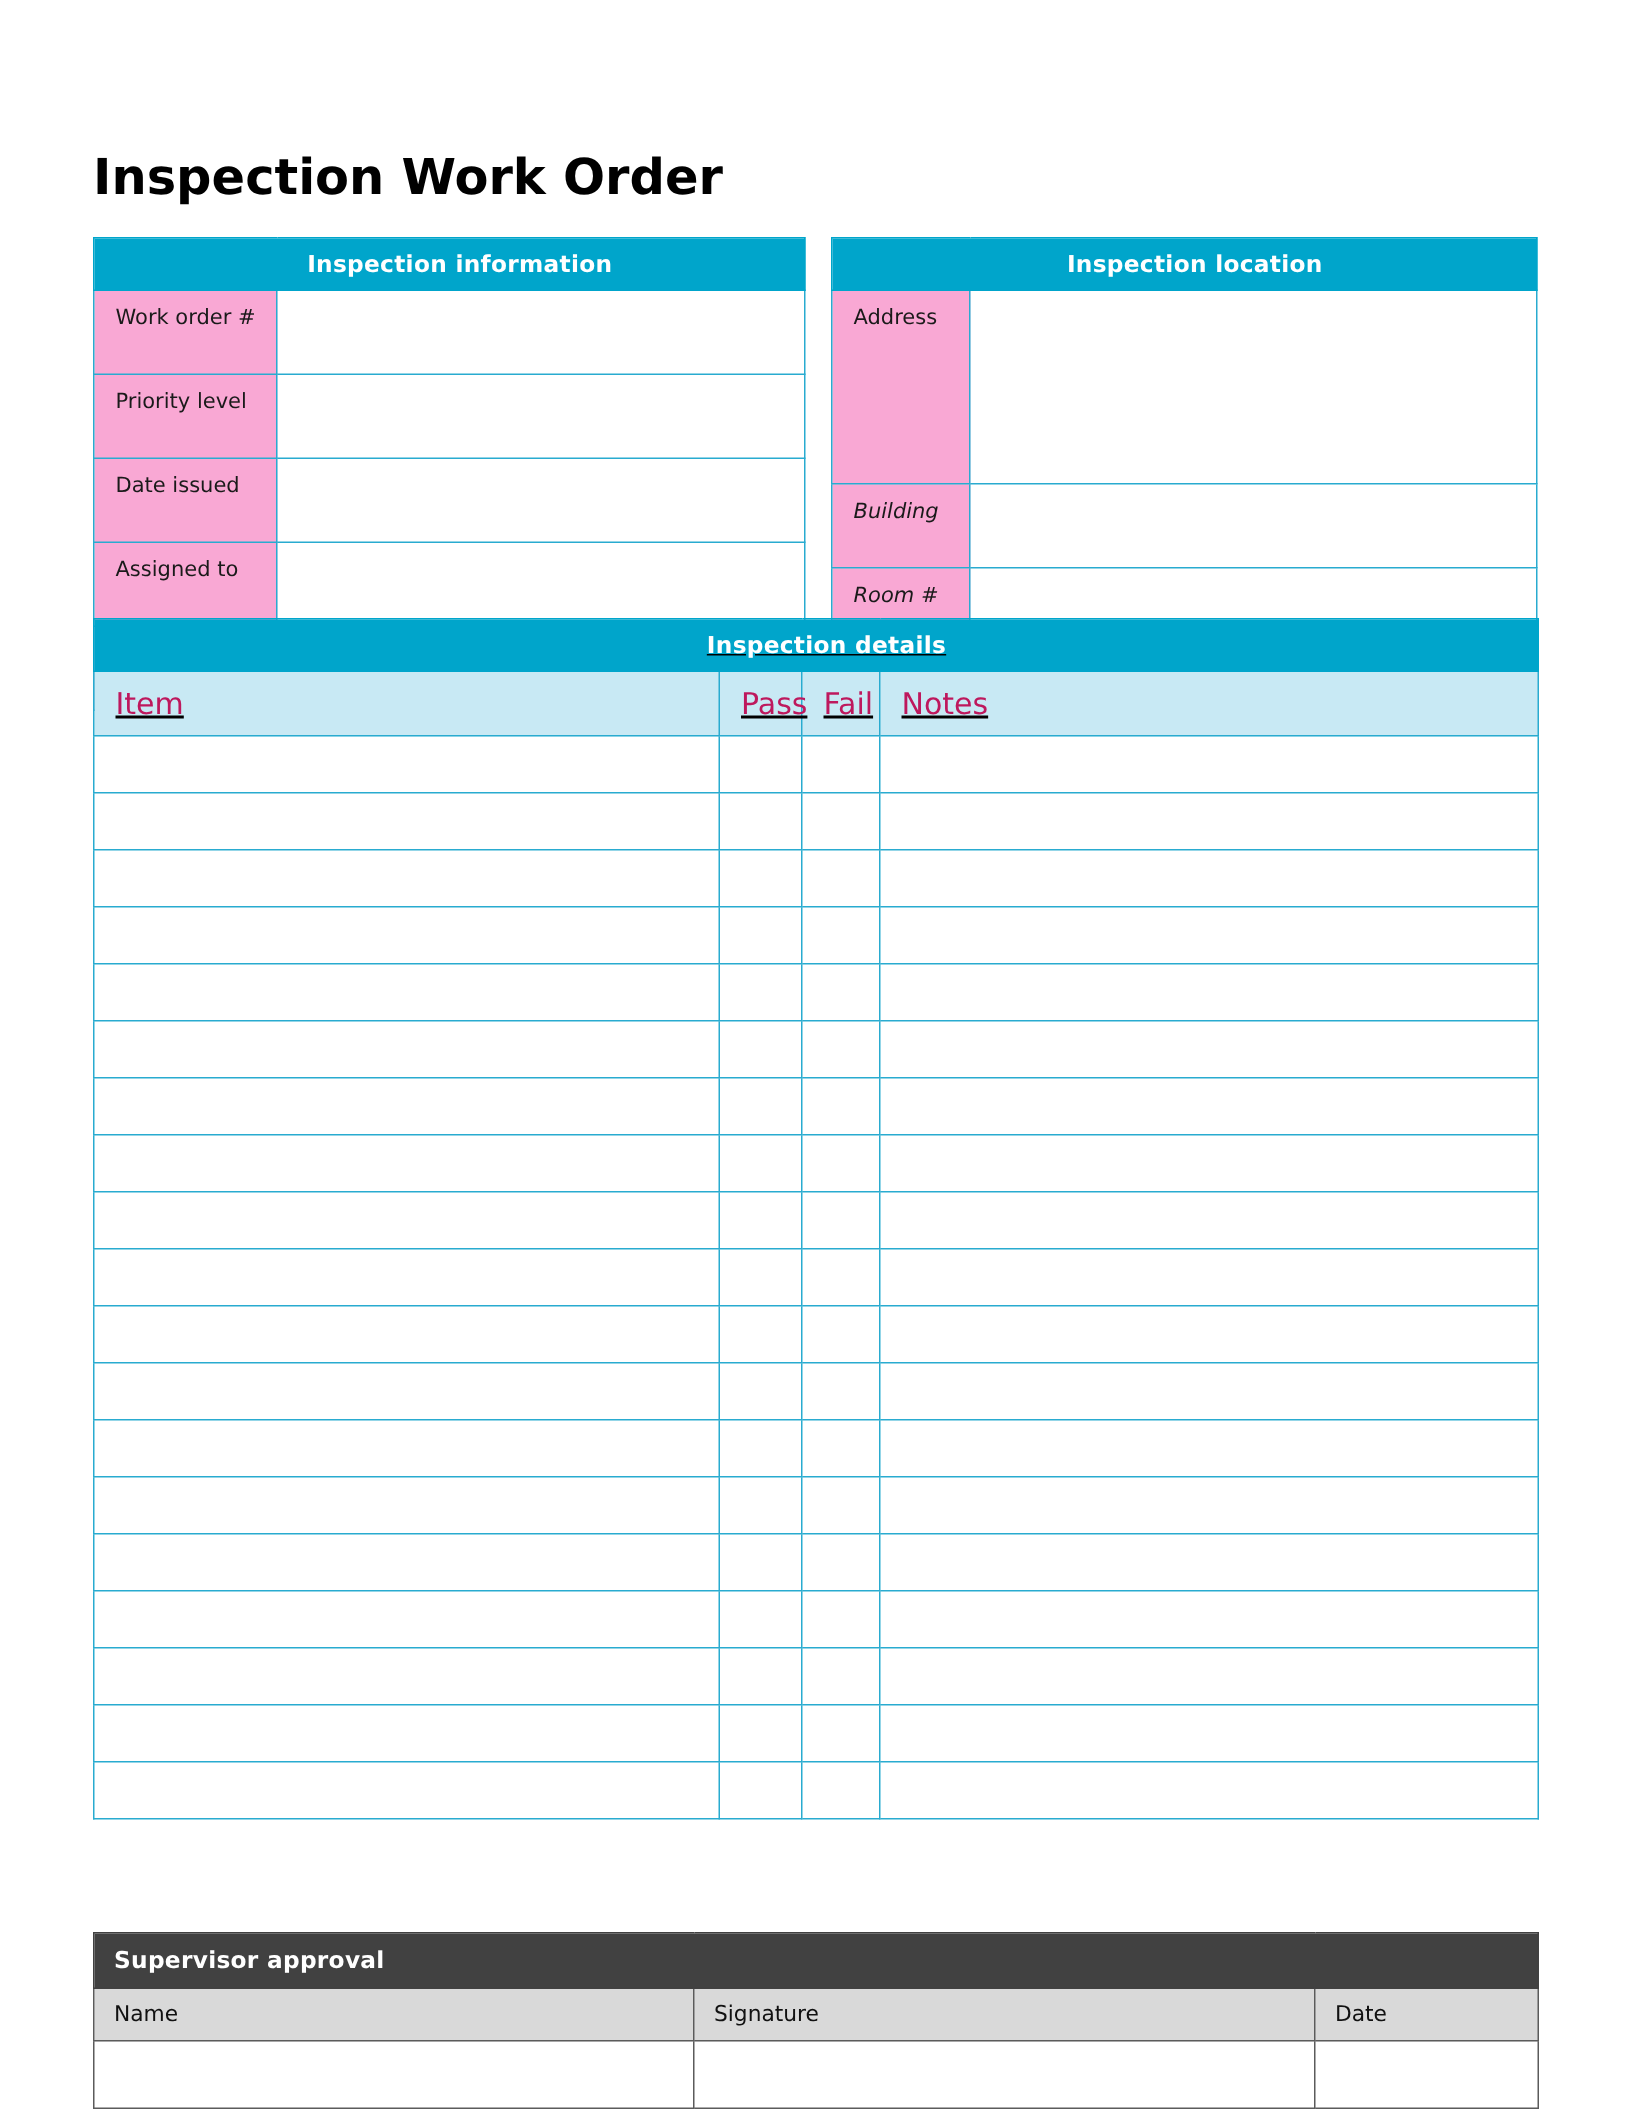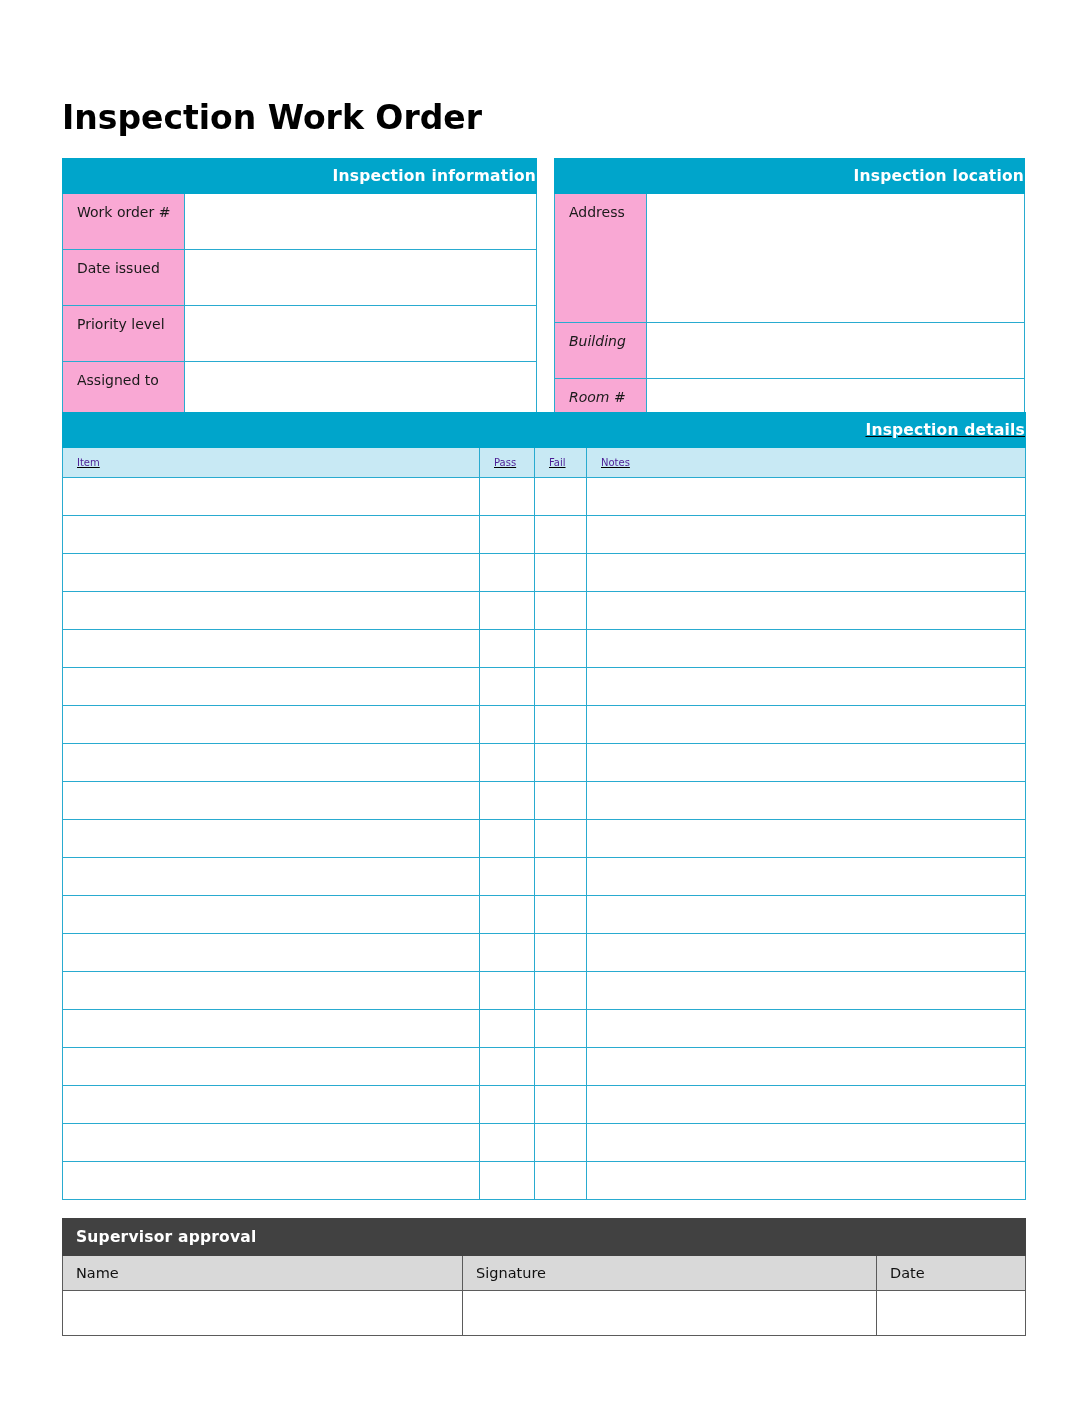--- a/index.html
+++ b/index.html
@@ -47,29 +47,29 @@
     padding: 0;
     margin: 0;
   }
 
   
   .cy-band {
     background: #00A5CB;
     color: #ffffff;
     font-size: 15.5px;
     font-weight: bold;
-    text-align: right;
+    text-align: center;
     padding: 8px 0 8px 14px !important;
     border: 1px solid #00A5CB;
     letter-spacing: 0.2px;
   }
   .cy-sub {
     background: #C8E9F4;
-    color: #4c1d95;
-    font-size: 10px;
+    color: #be185d;
+    font-size: 20px;
     font-weight: normal;
     text-align: left;
     padding: 9px 0 9px 14px !important;
     border: 1px solid #29ABD0;
   }
   .cy-label {
     background: #f9a8d4;
     color: #1a1a1a;
     font-size: 14px;
     text-align: left;
@@ -127,21 +127,21 @@
     font-size: 14.5px;
     text-align: left;
     padding: 9px 0 9px 13px !important;
     border: 1px solid #5b5b5b;
   }
   .gr-cell {
     background: #ffffff;
     border: 1px solid #5b5b5b;
     height: 44px;
   }
-  #sup-table { left: 62px; top: 1186px; width: 963px; border-radius: 10px; }
+  #sup-table { left: 62px; top: 1256px; width: 963px; border-radius: 10px; }
   #sup-table col.c-name { width: 400px; }
   #sup-table col.c-sign { width: 414px; }
   #sup-table col.c-date { width: 149px; }
 </style>
 </head>
 <body>
 
 <div class="page">
 
   <div class="doc-title">Inspection Work Order</div>
@@ -154,25 +154,25 @@
     <tbody>
       <tr>
         <td class="cy-band" colspan="2">Inspection information</td>
       </tr>
 
       <tr class="info-row">
         <td class="cy-label">Work order #</td>
         <td class="cy-val"></td>
       </tr>
       <tr class="info-row">
+        <td class="cy-label">Priority level</td>
+        <td class="cy-val"></td>
+      </tr>
+      <tr class="info-row">
         <td class="cy-label">Date issued</td>
-        <td class="cy-val"></td>
-      </tr>
-      <tr class="info-row">
-        <td class="cy-label">Priority level</td>
         <td class="cy-val"></td>
       </tr>
       <tr class="info-row">
         <td class="cy-label">Assigned to</td>
         <td class="cy-val"></td>
       </tr>
       <tr class="info-row">
         <td class="cy-label">Requested by</td>
         <td class="cy-val"></td>
       </tr>

